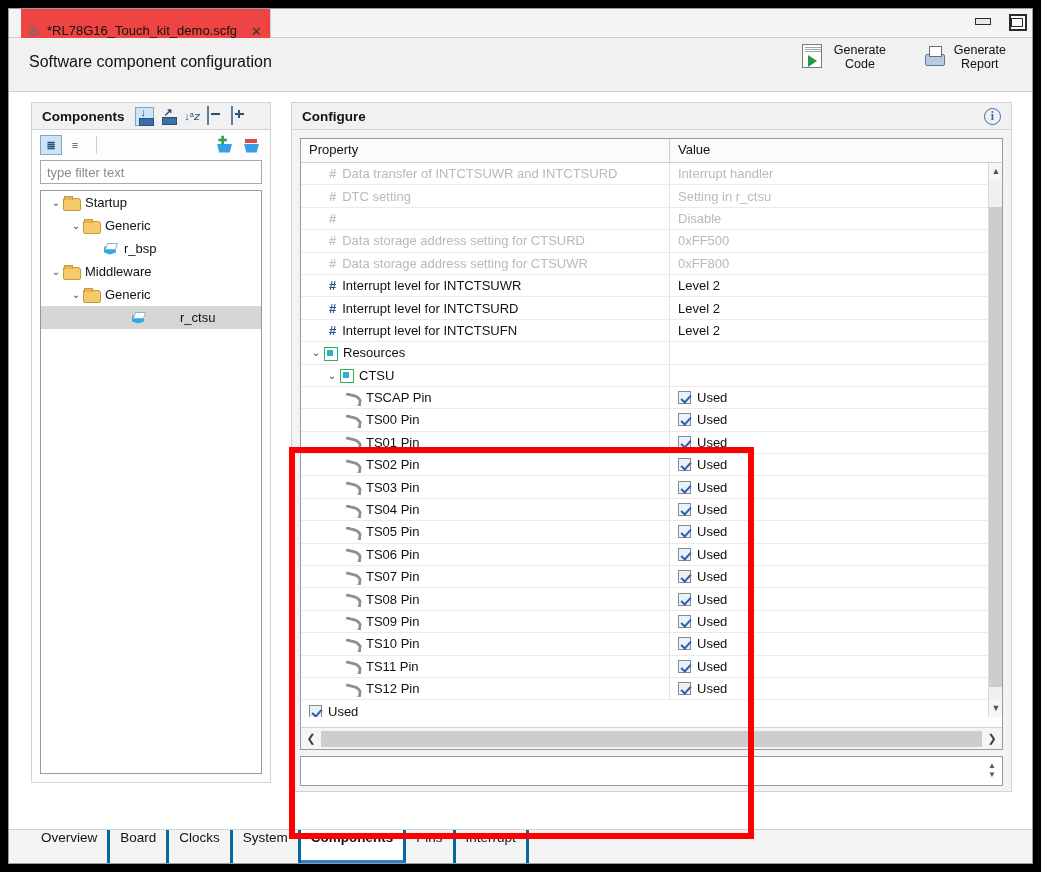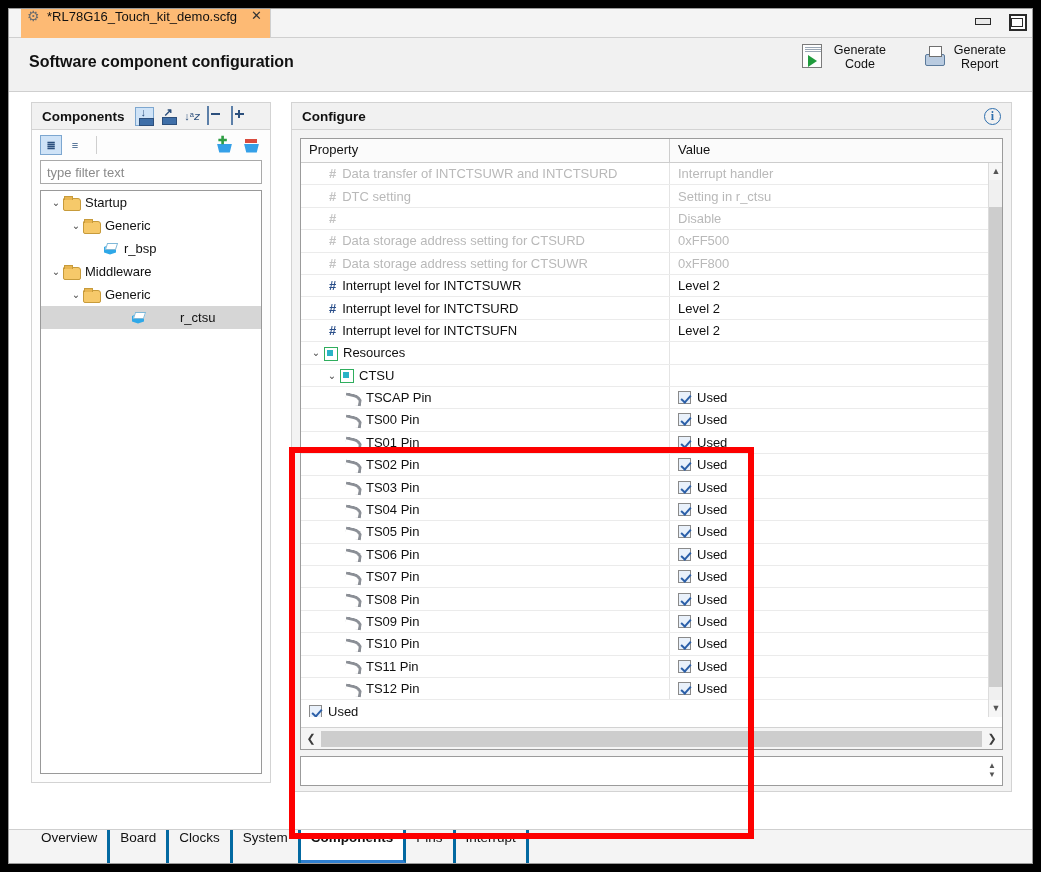--- a/index.html
+++ b/index.html
@@ -22,24 +22,24 @@
   
   .editor-tabbar {
     position: relative;
     height: 29px;
     background: #f4f4f4;
     border-bottom: 1px solid #cfcfcf;
   }
   .editor-tab {
     position: absolute; left: 12px; top: 0;
     height: 29px;
-    display: flex; align-items: flex-start;
+    display: flex; align-items: flex-end;
     gap: 6px;
     padding: 0 8px 0 6px;
-    background: #fdba74;
+    background: #ef4444;
     border-right: 1px solid #cfcfcf;
     font-size: 13px;
     color: #000;
   }
   .editor-tab .tab-title { font-size: 13px; color: #111; }
   .tab-close {
     margin-left: 8px;
     font-size: 13px; color: #333;
     cursor: pointer;
     line-height: 1;
@@ -80,21 +80,21 @@
   
   .page-header {
     position: relative;
     height: 54px;
     background: #f1f1f1;
     border-bottom: 1px solid #cfcfcf;
   }
   .page-title {
     position: absolute;
     left: 20px; top: 15px;
-    font-size: 16px; font-weight: bold; color: #111;
+    font-size: 16px; font-weight: normal; color: #111;
   }
   .header-actions {
     position: absolute;
     right: 14px; top: 3px;
     display: flex; gap: 24px;
   }
   .hdr-action {
     width: 96px;
     display: flex; flex-direction: row; align-items: center;
     cursor: pointer;

